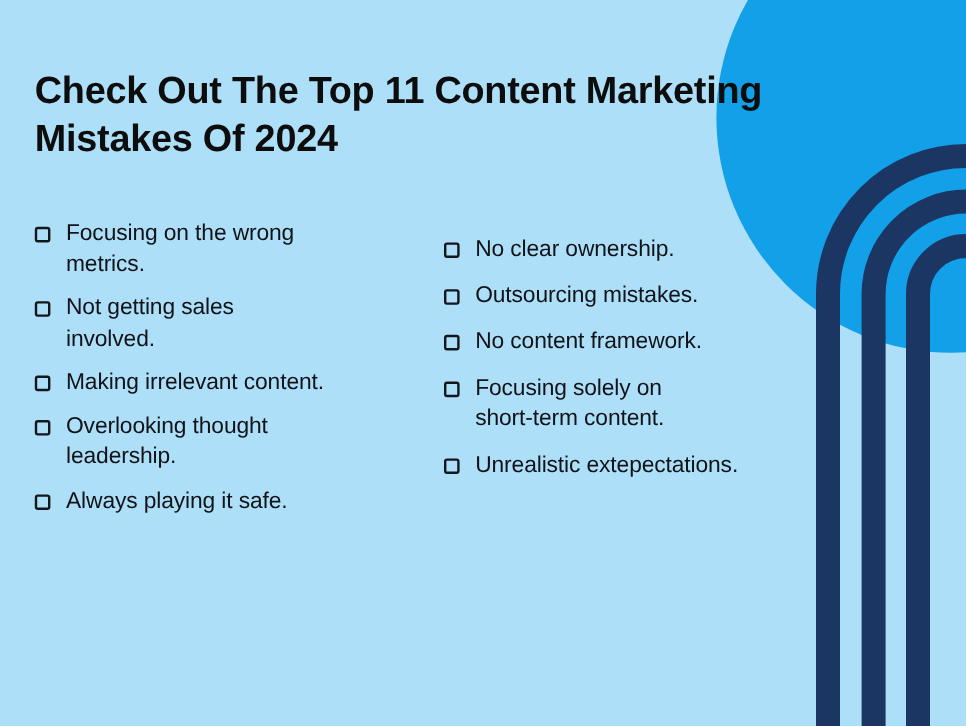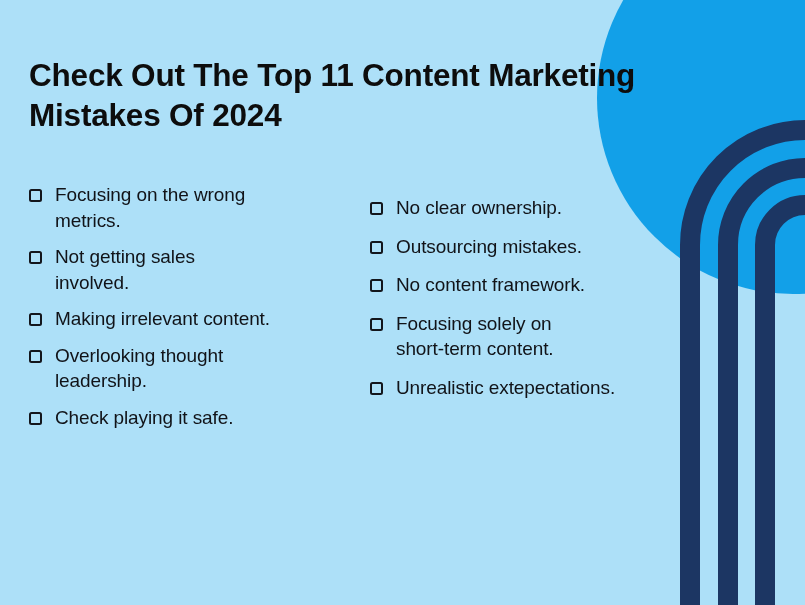--- a/index.html
+++ b/index.html
@@ -131,21 +131,21 @@
     </div>
 
     <div class="check-item">
       <span class="checkbox"></span>
       <span class="check-text">Overlooking thought
 leadership.</span>
     </div>
 
     <div class="check-item">
       <span class="checkbox"></span>
-      <span class="check-text">Check playing it safe.</span>
+      <span class="check-text">Always playing it safe.</span>
     </div>
 
 
   </div>
 
   <div class="column" id="col-right">
 
     <div class="check-item">
       <span class="checkbox"></span>
       <span class="check-text">No clear ownership.</span>

